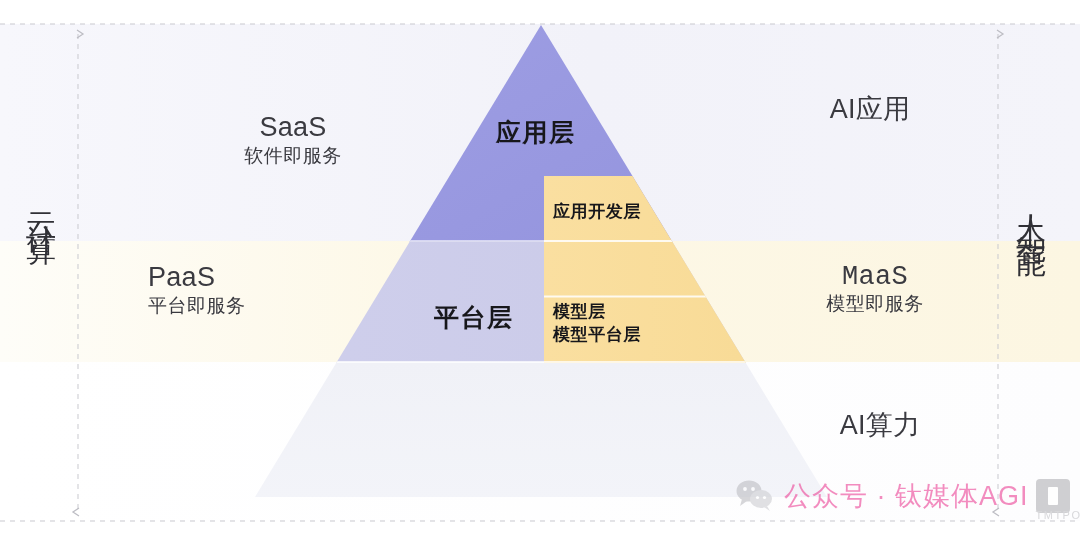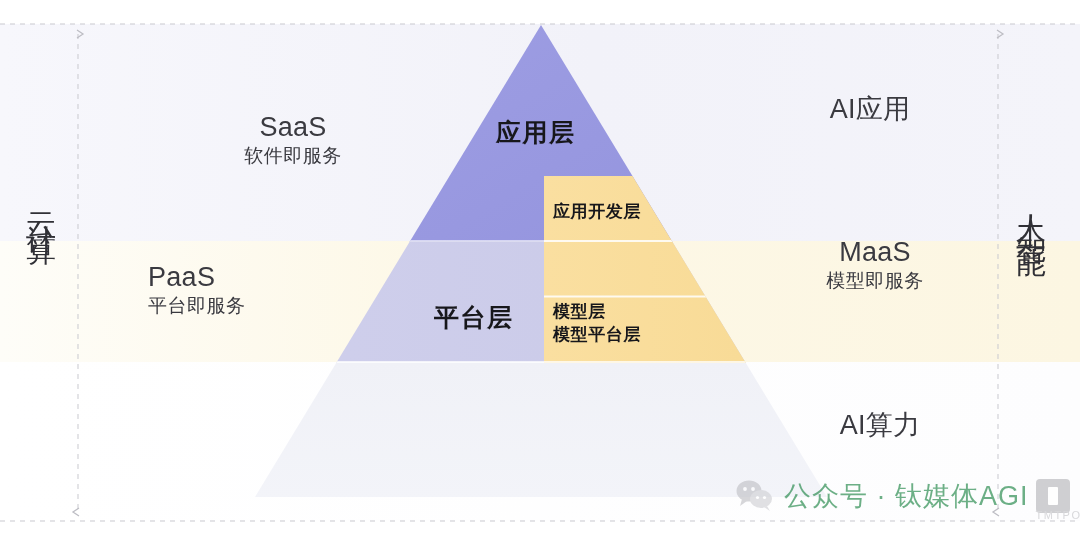--- a/index.html
+++ b/index.html
@@ -32,21 +32,21 @@
     white-space:nowrap;
   }
   .pyr-lbl.big{font-size:25px;letter-spacing:1.5px;}
   .pyr-lbl.sub{font-size:17px;letter-spacing:.6px;}
   #watermark{
     position:absolute;left:735px;top:478px;
     display:flex;align-items:center;gap:9px;
     opacity:.62;
   }
   #watermark .wm-text{
-    font-size:27px;color:#15803d;letter-spacing:1px;white-space:nowrap;
+    font-size:27px;color:#ec4899;letter-spacing:1px;white-space:nowrap;
   }
   #watermark .tmt{
     position:relative;display:inline-block;margin-left:-2px;
   }
   #watermark .tmt-box{
     display:inline-block;width:34px;height:34px;background:#b4b4b8;
     border-radius:4px;position:relative;vertical-align:middle;
   }
   #watermark .tmt-box:after{
     content:"";position:absolute;left:12px;top:8px;width:10px;height:18px;
@@ -140,21 +140,21 @@
     <span class="cn">软件即服务</span>
   </div>
   <div class="lbl side-lbl" style="left:148px;top:248px;width:170px;text-align:left;margin-top:12px;">
     <span class="en">PaaS</span>
     <span class="cn">平台即服务</span>
   </div>
 
   <div class="lbl side-lbl" style="left:785px;top:92px;width:170px;text-align:center;">
     <span class="en">AI应用</span>
   </div>
-  <div class="lbl side-lbl" style="left:785px;top:235px;width:180px;text-align:center;">
+  <div class="lbl side-lbl" style="left:785px;top:260px;width:180px;text-align:center;font-family:Liberation Mono, monospace;">
     <span class="en">MaaS</span>
     <span class="cn">模型即服务</span>
   </div>
   <div class="lbl side-lbl" style="left:795px;top:408px;width:170px;text-align:center;">
     <span class="en">AI算力</span>
   </div>
 
   <div class="pyr-lbl big" style="left:496px;top:116px;">应用层</div>
   <div class="pyr-lbl big" style="left:434px;top:294px;margin-top:7px;">平台层</div>
 

